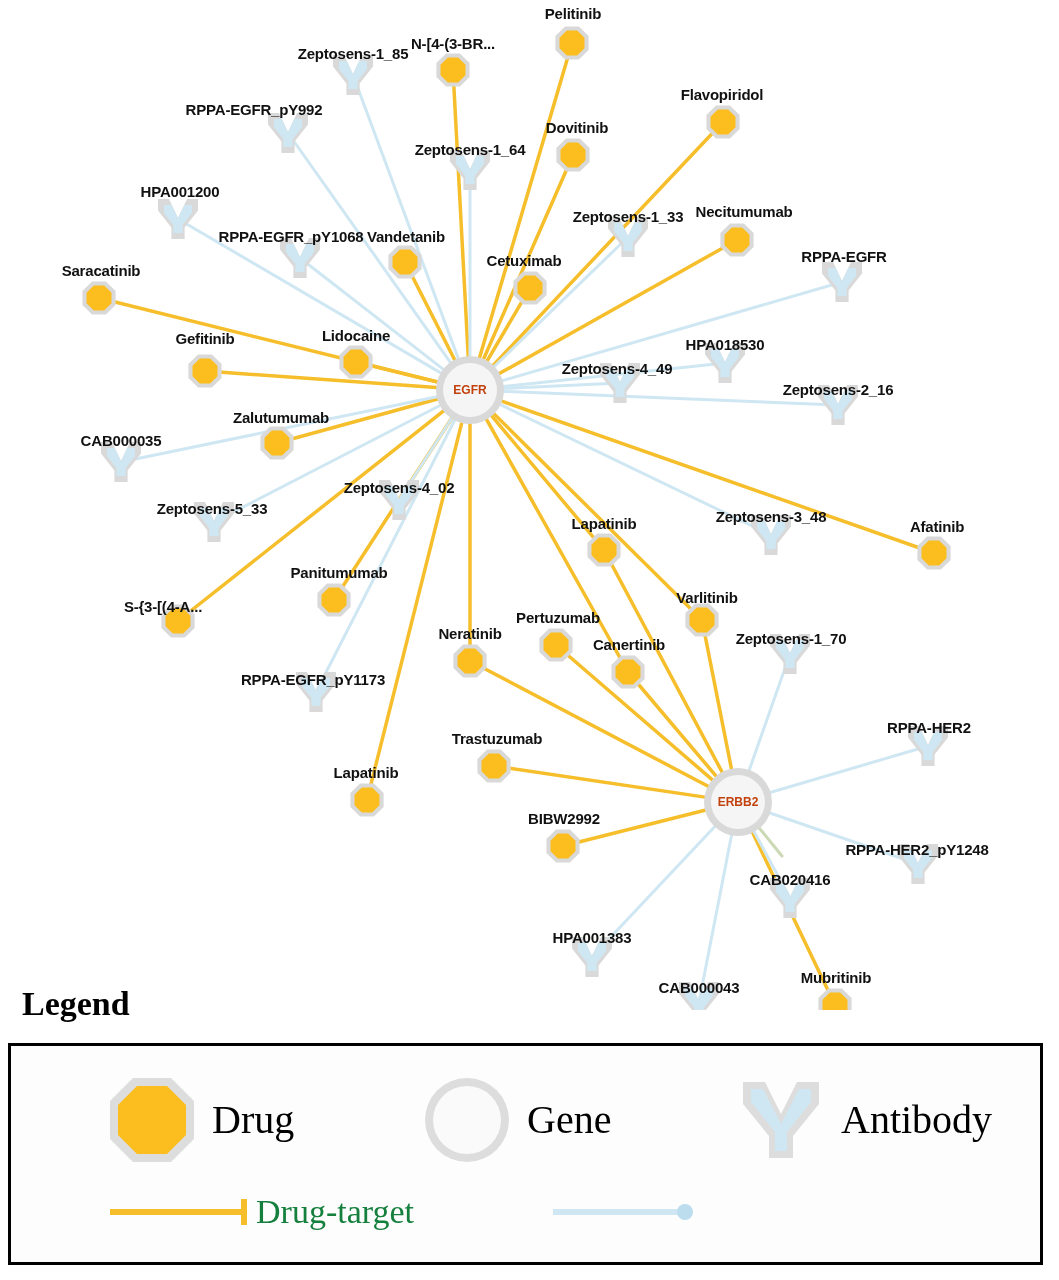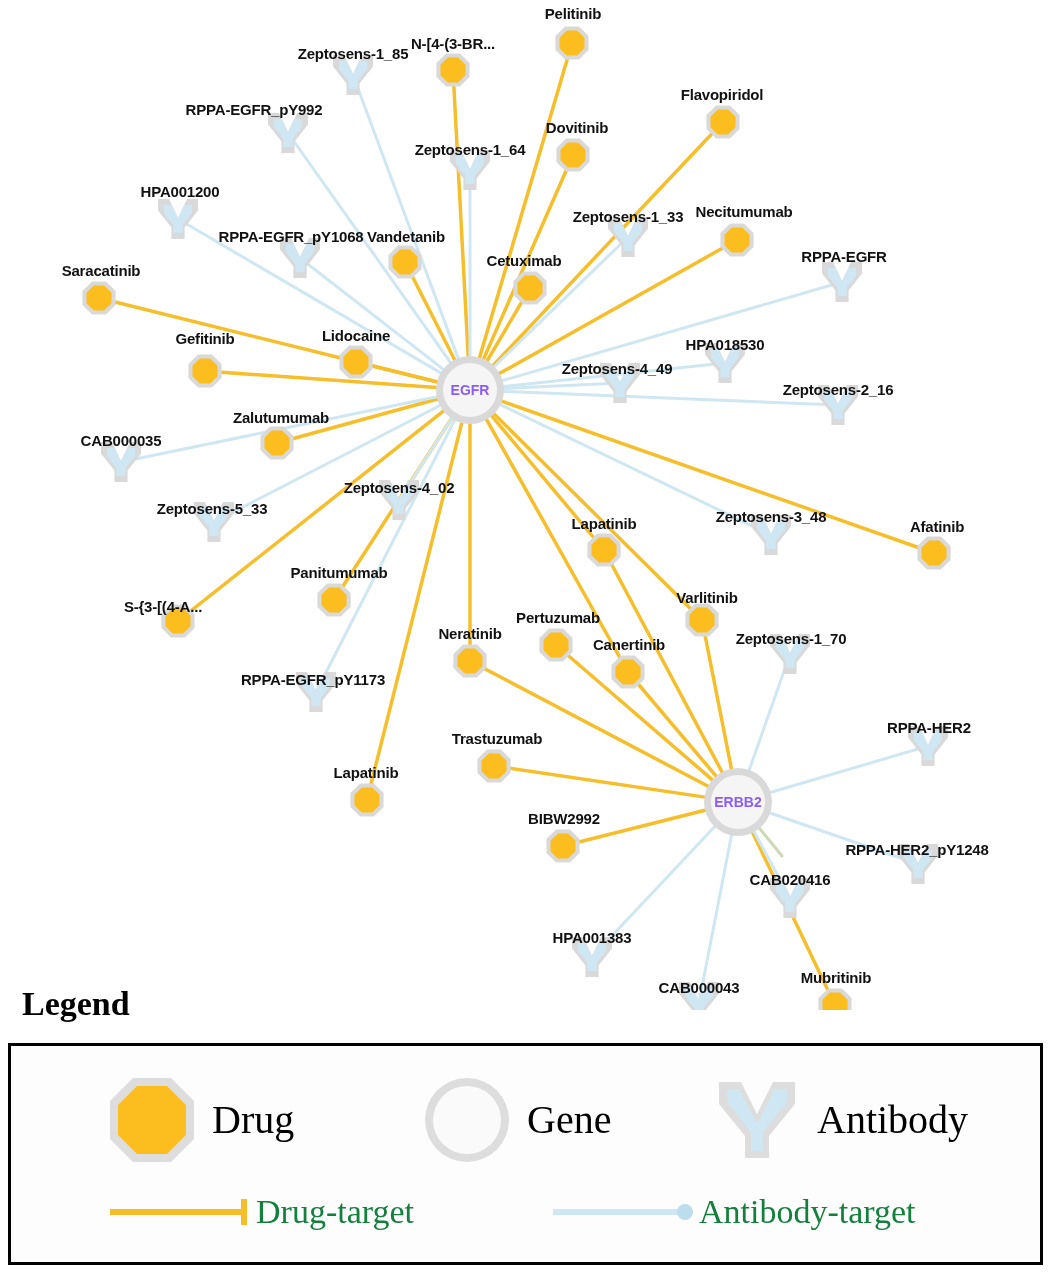--- a/index.html
+++ b/index.html
@@ -34,22 +34,22 @@
     font-size: 15px;
     color: #111111;
     white-space: nowrap;
     transform: translate(-50%, -100%);
     letter-spacing: -0.2px;
   }
   .gene-label {
     position: absolute;
     font-family: "Liberation Sans", sans-serif;
     font-weight: bold;
-    font-size: 14px;
-    color: #8b5cf6;
+    font-size: 12px;
+    color: #c2410c;
     white-space: nowrap;
     transform: translate(-50%, -50%);
   }
   
   #legend-title {
     position: absolute;
     left: 22px;
     top: 985px;
     font-family: "Liberation Serif", serif;
     font-size: 34px;
@@ -485,21 +485,21 @@
     </div>
 
     <div class="legend-item" style="left:410px; top:10px;">
       <svg width="92" height="92" viewBox="0 0 92 92">
         <circle cx="46" cy="46" r="42" fill="#DDDDDD"></circle>
         <circle cx="46" cy="46" r="34" fill="#FAFAFA"></circle>
       </svg>
       <span class="legend-text">Gene</span>
     </div>
 
-    <div class="legend-item" style="left:700px; top:10px;">
+    <div class="legend-item" style="left:724px; top:10px;">
       <svg width="92" height="92" viewBox="0 0 92 92">
         <path d="M8,8 L30,8 L46,40 L62,8 L84,8 L84,30 L58,62 L58,84 L34,84 L34,62 L8,30 Z" fill="#DDDDDD"></path>
         <path d="M16,15 L28,15 L46,50 L64,15 L76,15 L76,28 L52,58 L52,77 L40,77 L40,58 L16,28 Z" fill="#CFE7F2"></path>
       </svg>
       <span class="legend-text">Antibody</span>
     </div>
   </div>
 
   <div class="legend-row-2">
     <div class="legend-item" style="left:95px; top:6px;">
@@ -507,16 +507,15 @@
         <line x1="4" y1="20" x2="138" y2="20" stroke="#F5BE2A" stroke-width="6"></line>
         <line x1="138" y1="7" x2="138" y2="33" stroke="#F5BE2A" stroke-width="6"></line>
       </svg>
       <span class="legend-edge-text">Drug-target</span>
     </div>
     <div class="legend-item" style="left:538px; top:6px;">
       <svg width="150" height="40" viewBox="0 0 150 40">
         <line x1="4" y1="20" x2="132" y2="20" stroke="#CFE7F2" stroke-width="6"></line>
         <circle cx="136" cy="20" r="8" fill="#BBDDEE"></circle>
       </svg>
-      <span class="legend-edge-text">Antibody-target</span>
     </div>
   </div>
 </div>
 
 </body></html>

